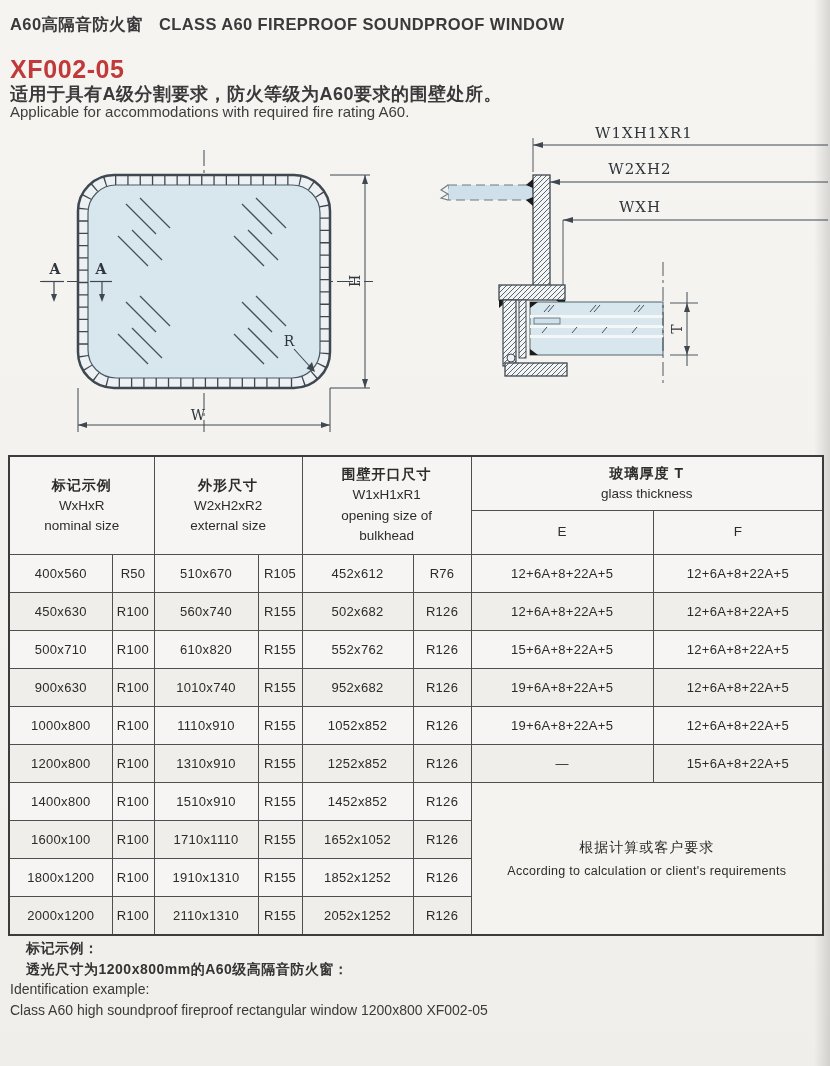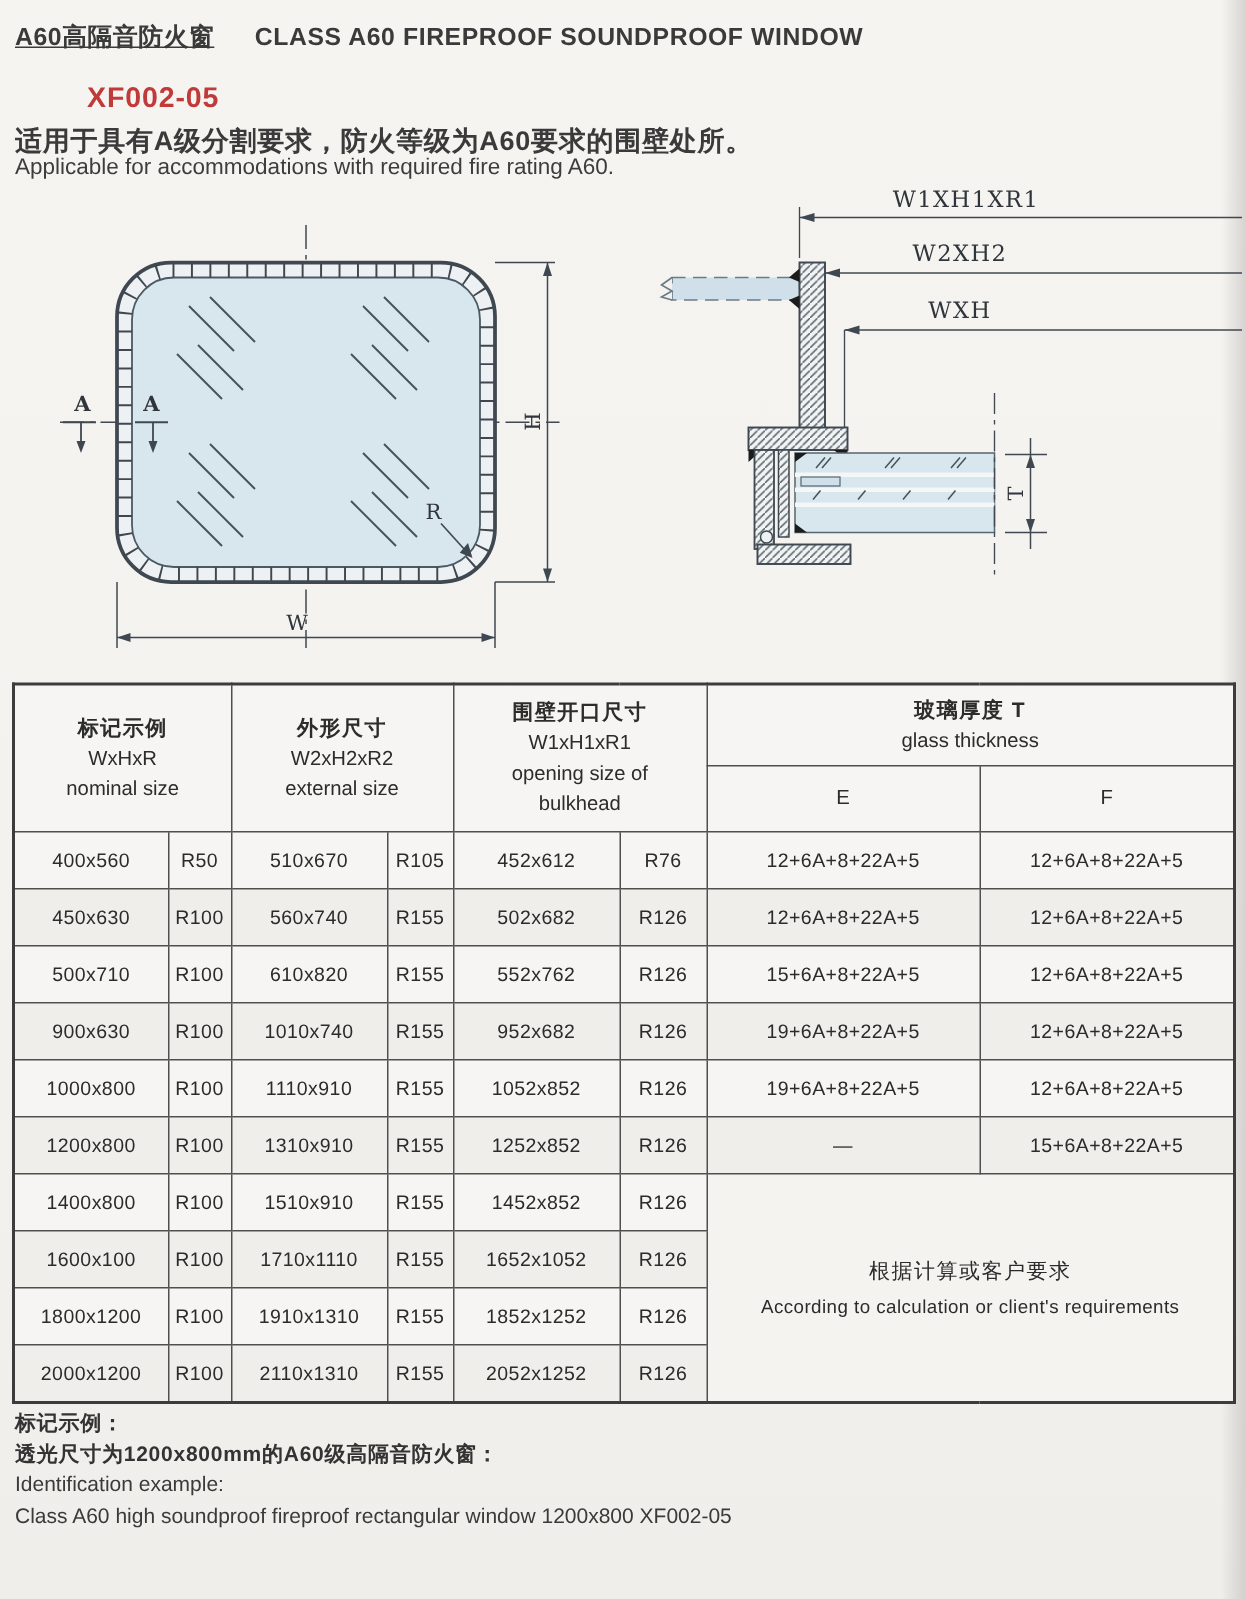--- a/index.html
+++ b/index.html
@@ -7,22 +7,22 @@
     position:relative; width:830px; height:1066px; overflow:hidden;
     background:linear-gradient(180deg,#f5f4f1 0%,#f3f2ef 55%,#efeeea 100%);
     font-family:"Liberation Sans",sans-serif; color:#2e2e2e;
   }
   .edge-shade {
     position:absolute; right:0; top:0; width:16px; height:100%;
     background:linear-gradient(to right, rgba(60,55,55,0), rgba(60,55,55,0.16));
     pointer-events:none;
   }
   .title-row { position:absolute; left:10px; top:14px; font-size:16.5px; font-weight:bold; color:#3a3a3a; letter-spacing:.4px; white-space:nowrap; }
-  .title-cn { margin-right:27px;text-decoration:underline; }
-  .model { position:absolute; left:10px; top:55px; font-size:19px; font-weight:bold; color:#c13a3a; letter-spacing:.6px;margin-left:48px; }
+  .title-cn { margin-right:16px; }
+  .model { position:absolute; left:10px; top:55px; font-size:25px; font-weight:bold; color:#c13a3a; letter-spacing:.6px; }
   .desc-cn { position:absolute; left:10px; top:82px; font-size:18px; font-weight:bold; color:#3a3a3a; letter-spacing:.5px; }
   .desc-en { position:absolute; left:10px; top:103px; font-size:15px; color:#3d3d3d; }
 
   .front-svg { position:absolute; left:28px; top:140px; }
   .section-svg { position:absolute; left:430px; top:122px; }
   .dwg-line { stroke:#3f4850; fill:none; }
   .dim-text { font-family:"DejaVu Serif",serif; font-size:14px; fill:#2f353a; }
   .dim-text-lg { font-family:"DejaVu Serif",serif; font-size:15px; fill:#2f353a; letter-spacing:1px; }
 
   table.spec {
@@ -35,21 +35,21 @@
   .hdr-cn { font-weight:bold; font-size:14px; letter-spacing:1px; }
   .hdr-ef { font-size:14.5px; }
   .spec tbody td { height:37px; font-size:13px; color:#2b2b2b; letter-spacing:.3px; }
   .spec tbody tr:nth-child(even) td { background:#efeeeb; }
   .note-cell { background:#f4f3f0 !important; }
   .note-cn { font-size:14px; font-weight:normal; letter-spacing:1px; margin-bottom:7px; }
   .note-en { font-size:12.5px; }
 
   .footer { position:absolute; left:10px; top:938px; line-height:20.5px; color:#333; }
   .footer div { white-space:nowrap; }
-  .f-cn { font-size:14px; font-weight:bold; letter-spacing:.5px; }
+  .f-cn { font-size:14px; font-weight:bold; letter-spacing:.5px;margin-left:16px; }
   .f-en { font-size:14px; font-weight:normal; color:#3a3a3a; }
 </style>
 </head>
 <body>
 
 <div class="page">
   <div class="edge-shade"></div>
 
   <div class="title-row">
     <span class="title-cn">A60高隔音防火窗</span><span class="title-en">CLASS A60 FIREPROOF SOUNDPROOF WINDOW</span>

